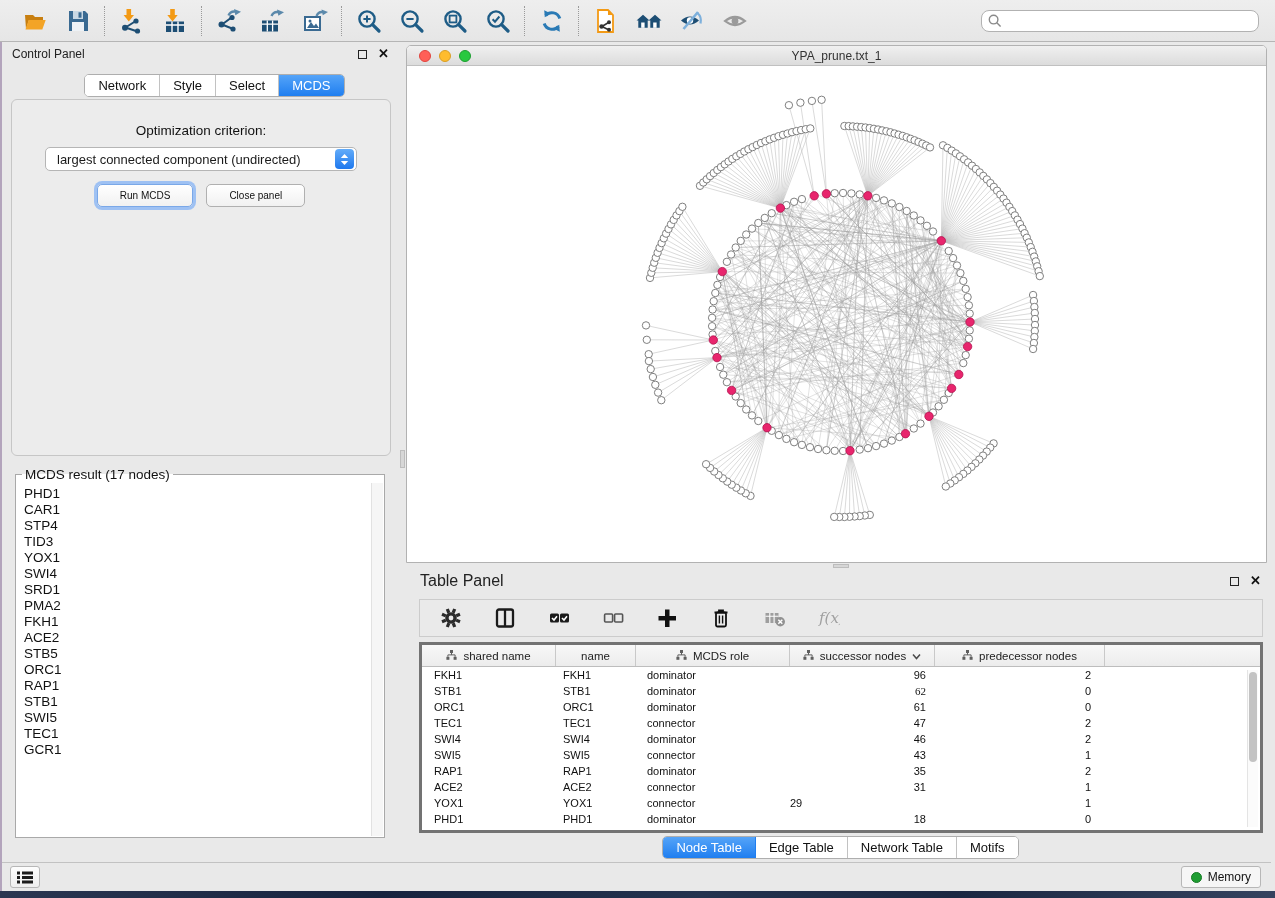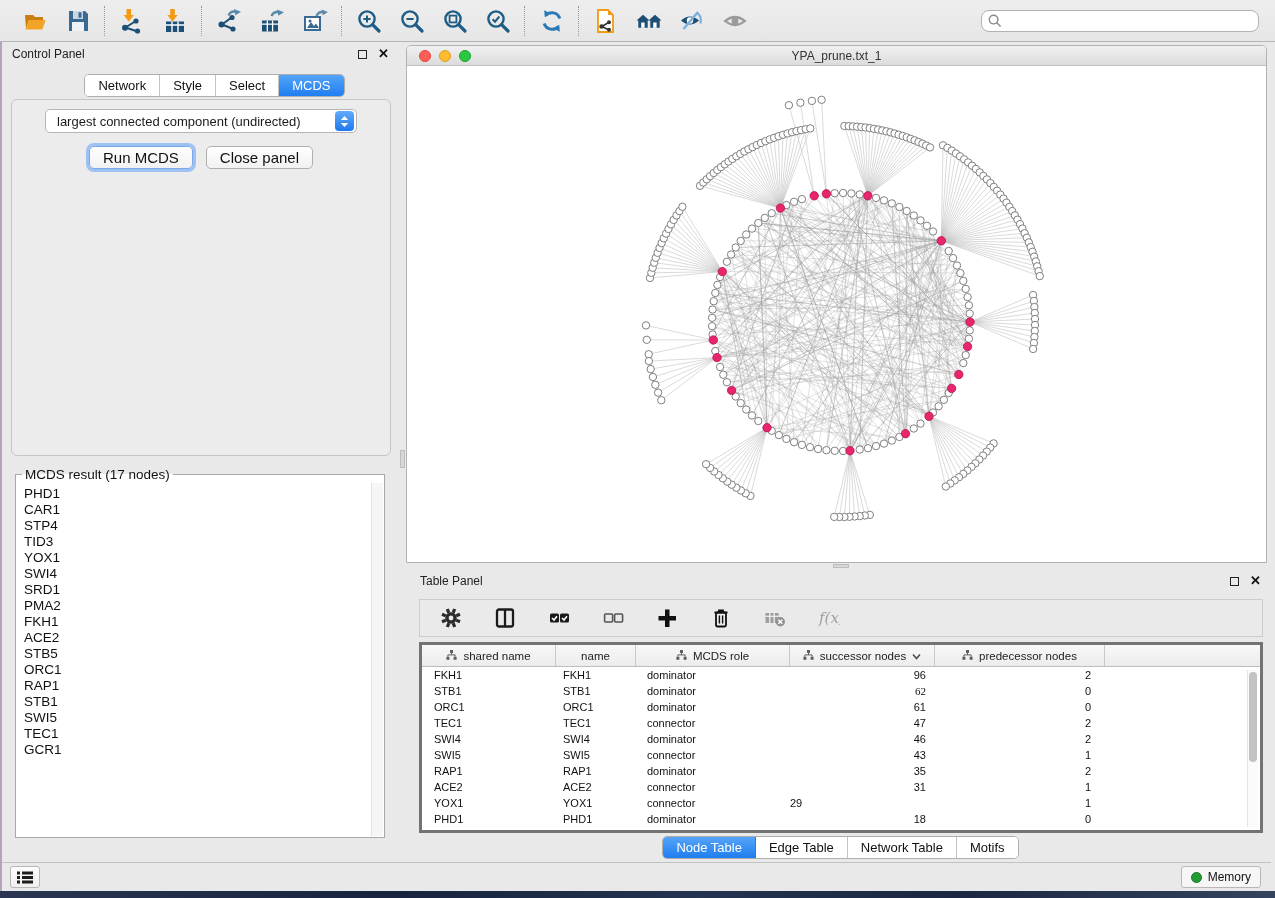--- a/index.html
+++ b/index.html
@@ -38,21 +38,21 @@
   .seg-tab:last-child { border-right:none; }
   .seg-tab.selected { background:linear-gradient(#55a4f8,#1f7ef0); color:#fff; border-right-color:#1f7ef0; }
   .cp-box { margin:2px 8px 0 9px; height:357px; background:#ececec; border:1px solid #c6c6c6; border-radius:6px; }
   .opt-label { margin-top:23px; text-align:center; font-size:13.5px; color:#111; }
   .select-row { display:flex; justify-content:center; margin-top:9px; }
   .select { width:312px; height:24px; background:#fff; border:1px solid #b5b5b5; border-radius:5px;
     display:flex; align-items:center; padding:0 2px 0 11px; font-size:13px; }
   .stepper { margin-left:auto; width:19px; height:20px; border-radius:4px;
     background:linear-gradient(#63acf9,#1e78ee); display:flex; flex-direction:column; align-items:center; justify-content:center; gap:1px; }
   .btn-row { display:flex; justify-content:center; gap:13px; margin-top:13px; }
-  .btn { height:23px; padding:0 13px; font-size:15px; font-family:"Liberation Sans",sans-serif;
+  .btn { height:23px; padding:0 22px; font-size:10px; font-family:"Liberation Sans",sans-serif;
     background:linear-gradient(#ffffff,#f1f1f1); border:1px solid #b0b0b0; border-radius:5px; color:#111; }
   .btn.focused { box-shadow:0 0 0 3px rgba(95,158,250,.55); border-color:#7aa8e8; }
   .result-fieldset { position:absolute; left:13px; top:425px; width:370px; height:371px;
     border:1px solid #a9a9a9; background:#fff; padding:2px 0 0 0; }
   .result-fieldset legend { font-size:13.5px; color:#111; margin-left:6px; padding:0 3px; }
   .mcds-list { padding:2px 0 0 8px; }
   .mcds-item { font-size:13.5px; line-height:16px; color:#111; }
   .list-scroll { position:absolute; right:1px; top:1px; bottom:1px; width:12px; background:#f6f6f6; border-left:1px solid #e2e2e2; }
 
   .vsplit { position:absolute; left:399px; top:0; width:7px; height:100%; background:#e9e9e9; }
@@ -71,21 +71,21 @@
   .light.yellow { background:#febc2e; border:1px solid #d89e24; }
   .light.green { background:#28c840; border:1px solid #1d9e30; }
   .net-view { position:relative; height:497px; background:#fff; }
 
   .hsplit { position:absolute; top:521px; left:0; right:0; height:6px; }
   .hsplit .gripH { margin:1px auto 0; width:16px; height:4px; background:#d7d7d7; border:1px solid #bdbdbd; }
 
   
   .table-panel { position:absolute; top:527px; left:0; right:0; bottom:0; background:#e9e9e9; }
   .tp-titlebar { height:24px; display:flex; align-items:center; padding:0 14px; }
-  .tp-title { font-size:12px; color:#222; }
+  .tp-title { font-size:16px; color:#222; }
   .tp-toolbar { margin:6px 12px 0 13px; height:38px; background:#eaeaea; border:1px solid #cccccc;
     display:flex; align-items:center; gap:27px; padding-left:17px; }
   .tp-toolbar .tb-icon svg { width:22px; height:22px; }
   .tp-toolbar .disabled { opacity:.95; }
   .tp-table { margin:5px 12px 0 13px; height:191px; background:#fff; border:3px solid #737373; position:relative; overflow:hidden; }
   .thead { display:flex; height:22px; background:linear-gradient(#f8f8f8,#ececec); border-bottom:1px solid #bdbdbd; }
   .th { display:flex; align-items:center; justify-content:center; gap:6px; font-size:11.5px; color:#222;
     border-right:1px solid #c9c9c9; }
   .th.filler { flex:1; border-right:none; }
   .trow { display:flex; height:16px; }
@@ -281,20 +281,21 @@
       </div>
       <div class="cp-tabs">
         <div class="seg" id="cp-tabs">
             <div class="seg-tab">Network</div>
             <div class="seg-tab">Style</div>
             <div class="seg-tab">Select</div>
             <div class="seg-tab selected">MCDS</div>
           </div>
       </div>
       <div class="cp-box">
+        <div class="opt-label">Optimization criterion:</div>
         <div class="select-row">
           <div class="select">
             <span>largest connected component (undirected)</span>
             <span class="stepper">
               <svg width="9" height="6" viewBox="0 0 9 6">
                   <path d="M0.8 5L4.5 1 8.2 5z" fill="#fff"></path>
                 </svg>
               <svg width="9" height="6" viewBox="0 0 9 6">
                   <path d="M0.8 1L4.5 5 8.2 1z" fill="#fff"></path>
                 </svg>

